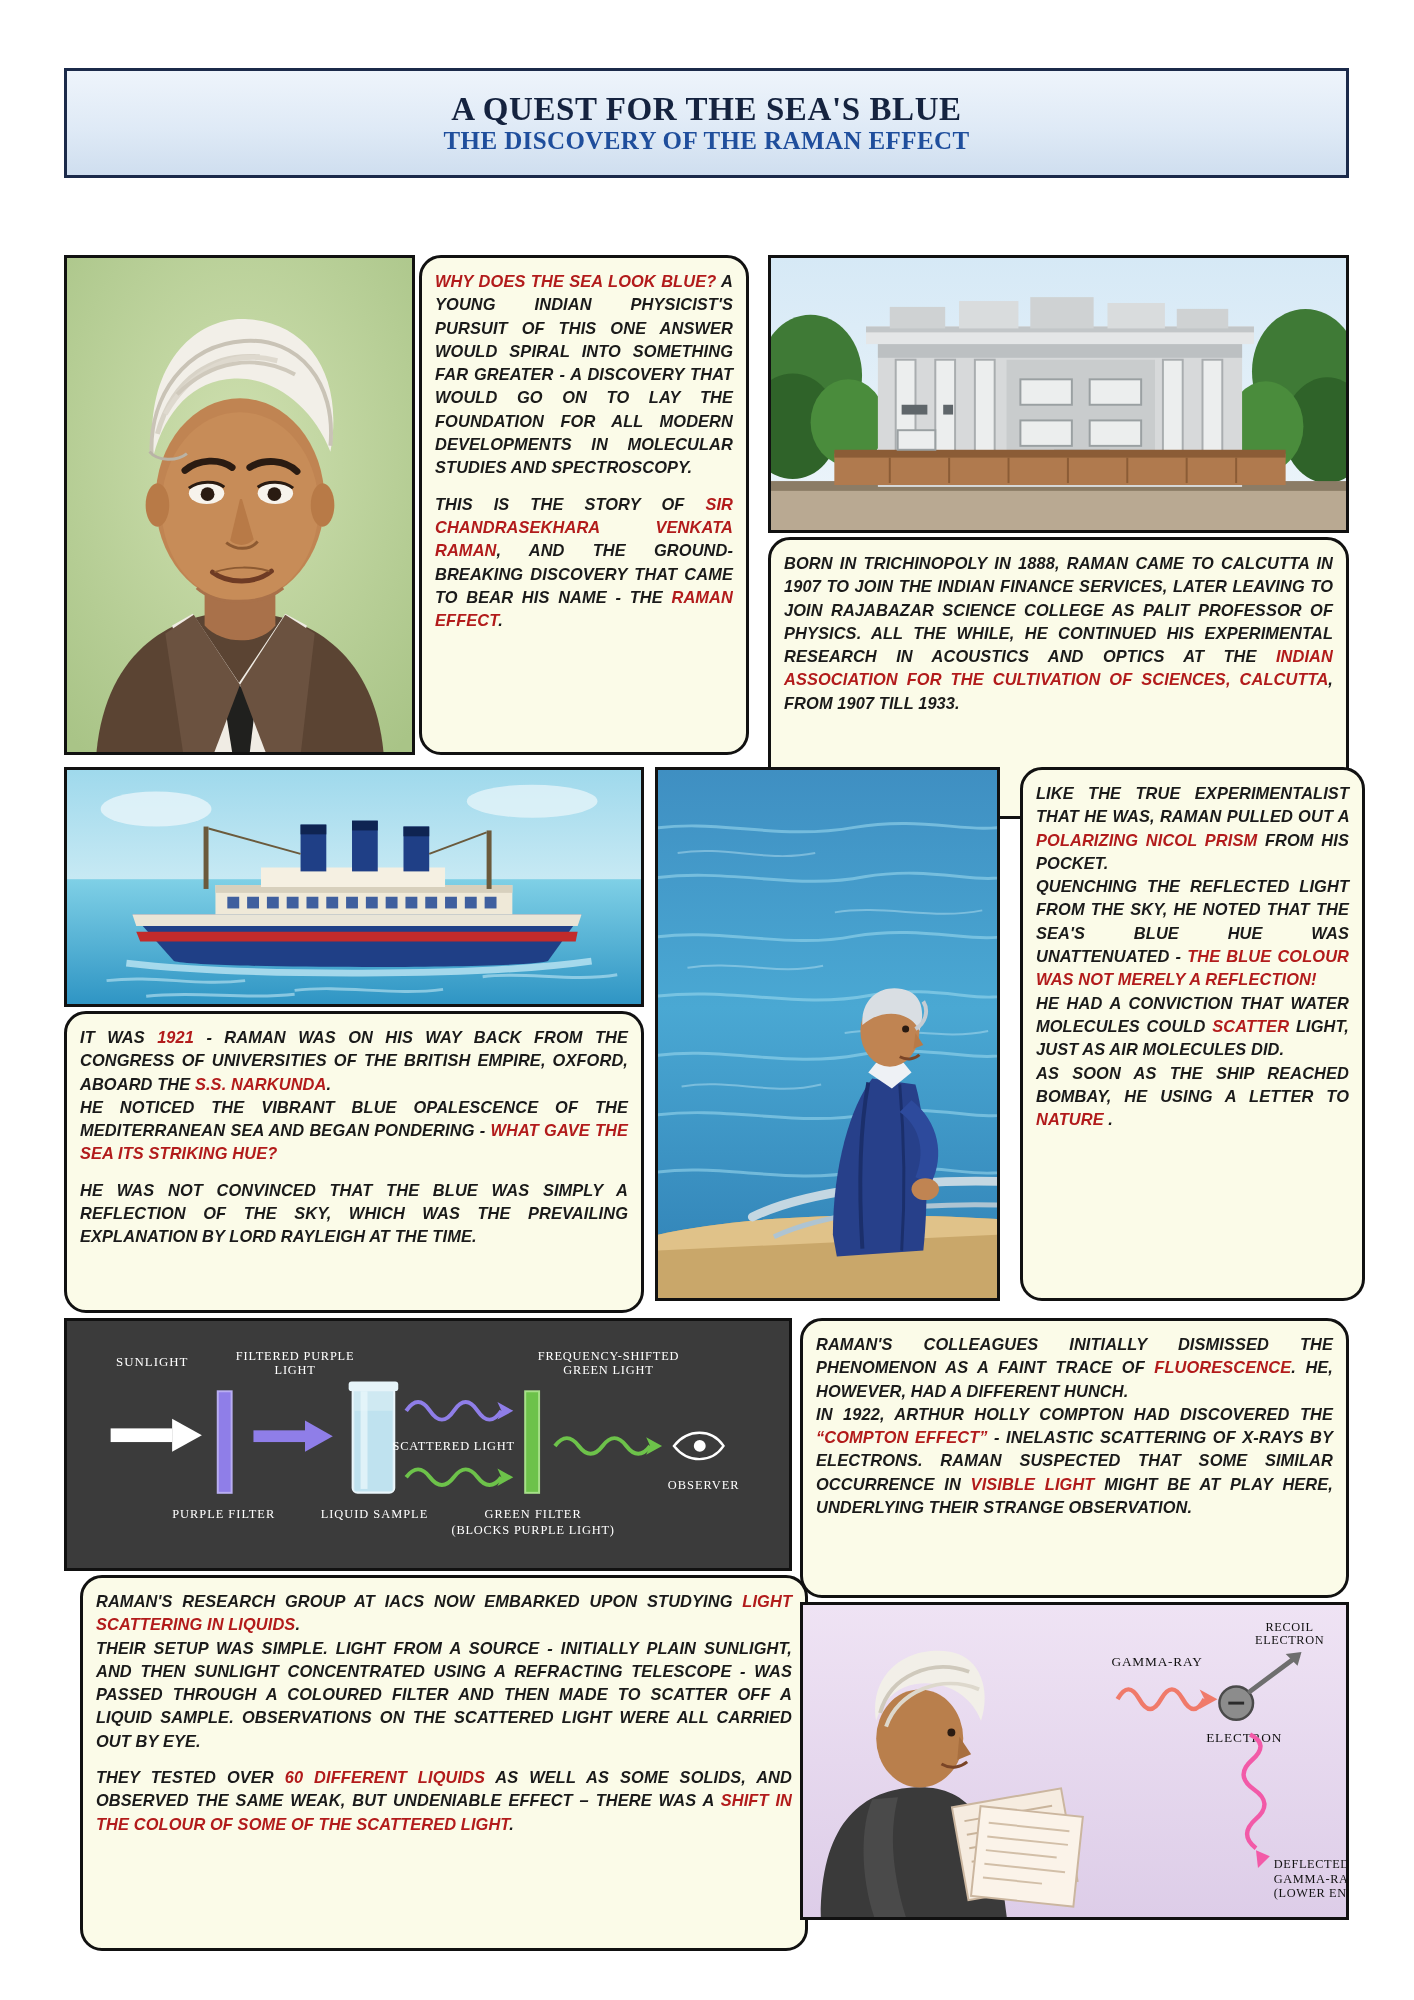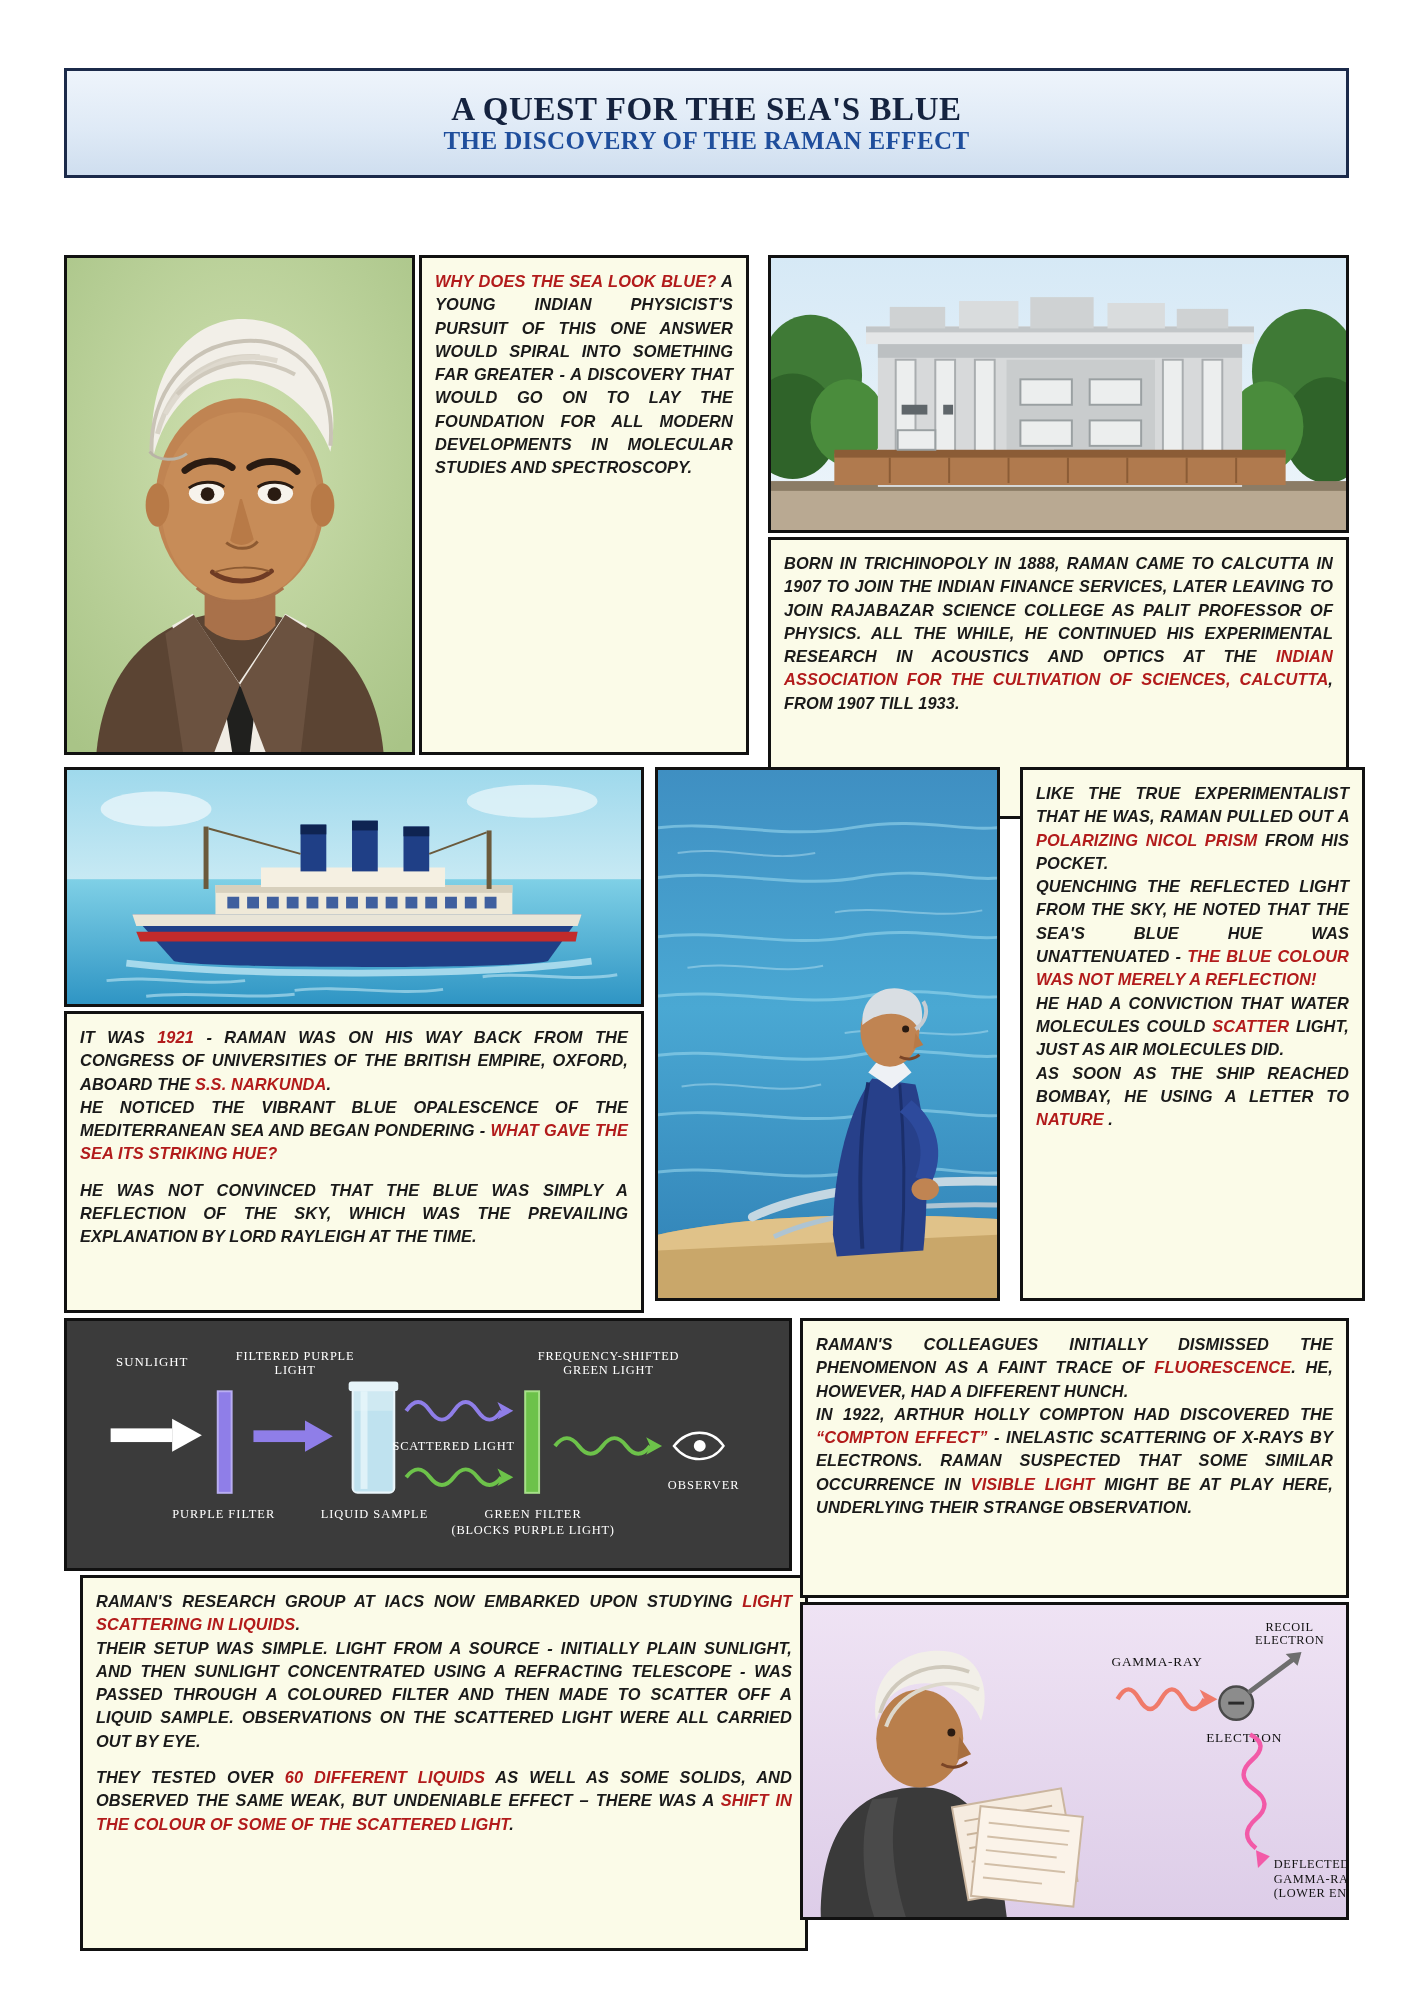--- a/index.html
+++ b/index.html
@@ -63,20 +63,21 @@
   .textpanel {
     background: #fbfbe8;
     color: #1a1a1a;
     font-style: italic;
     font-weight: bold;
     font-size: 16.4px;
     line-height: 1.42;
     text-align: justify;
     letter-spacing: 0.1px;
     padding: 12px 13px 10px 13px;
+    border-radius: 22px;
   }
   .textpanel p { margin: 0 0 13px 0; }
   .textpanel p:last-child { margin-bottom: 0; }
   .hl { color: #b21b1b; }
 
   
   #portrait-panel { left: 64px; top: 255px; width: 351px; height: 500px; background: #b9cf9a; }
   .portrait-svg { width: 100%; height: 100%; display: block; }
 
   #intro-text { left: 419px; top: 255px; width: 330px; height: 500px; }
@@ -157,20 +158,23 @@
       <path d="M148 318 C 164 330, 192 330, 208 317" fill="none" stroke="#6e3b24" stroke-width="5" stroke-linecap="round"></path>
       <path d="M150 318 C 168 312, 190 312, 206 317" fill="none" stroke="#8d5a32" stroke-width="2"></path>
 
       <path d="M132 334 C 152 352, 198 352, 220 334" fill="none" stroke="#a9714a" stroke-width="3"></path>
     </svg>
   </div>
 
   <div class="panel textpanel" id="intro-text">
     <p>
       <span class="hl">WHY DOES THE SEA LOOK BLUE?</span><span> A YOUNG INDIAN PHYSICIST'S PURSUIT OF THIS ONE ANSWER WOULD SPIRAL INTO SOMETHING FAR GREATER - A DISCOVERY THAT WOULD GO ON TO LAY THE FOUNDATION FOR ALL MODERN DEVELOPMENTS IN MOLECULAR STUDIES AND SPECTROSCOPY.</span>
+    </p>
+    <p>
+      <span>THIS IS THE STORY OF </span><span class="hl">SIR CHANDRASEKHARA VENKATA RAMAN</span><span>, AND THE GROUND-BREAKING DISCOVERY THAT CAME TO BEAR HIS NAME - THE </span><span class="hl">RAMAN EFFECT</span><span>.</span>
     </p>
   </div>
 
   <div class="panel" id="building-panel">
     <svg class="building-svg" viewBox="0 0 581 278" preserveAspectRatio="none">
       <defs>
         <linearGradient id="skyG" x1="0" y1="0" x2="0" y2="1">
           <stop offset="0%" stop-color="#d6e9f6"></stop>
           <stop offset="100%" stop-color="#eef5fa"></stop>
         </linearGradient>

